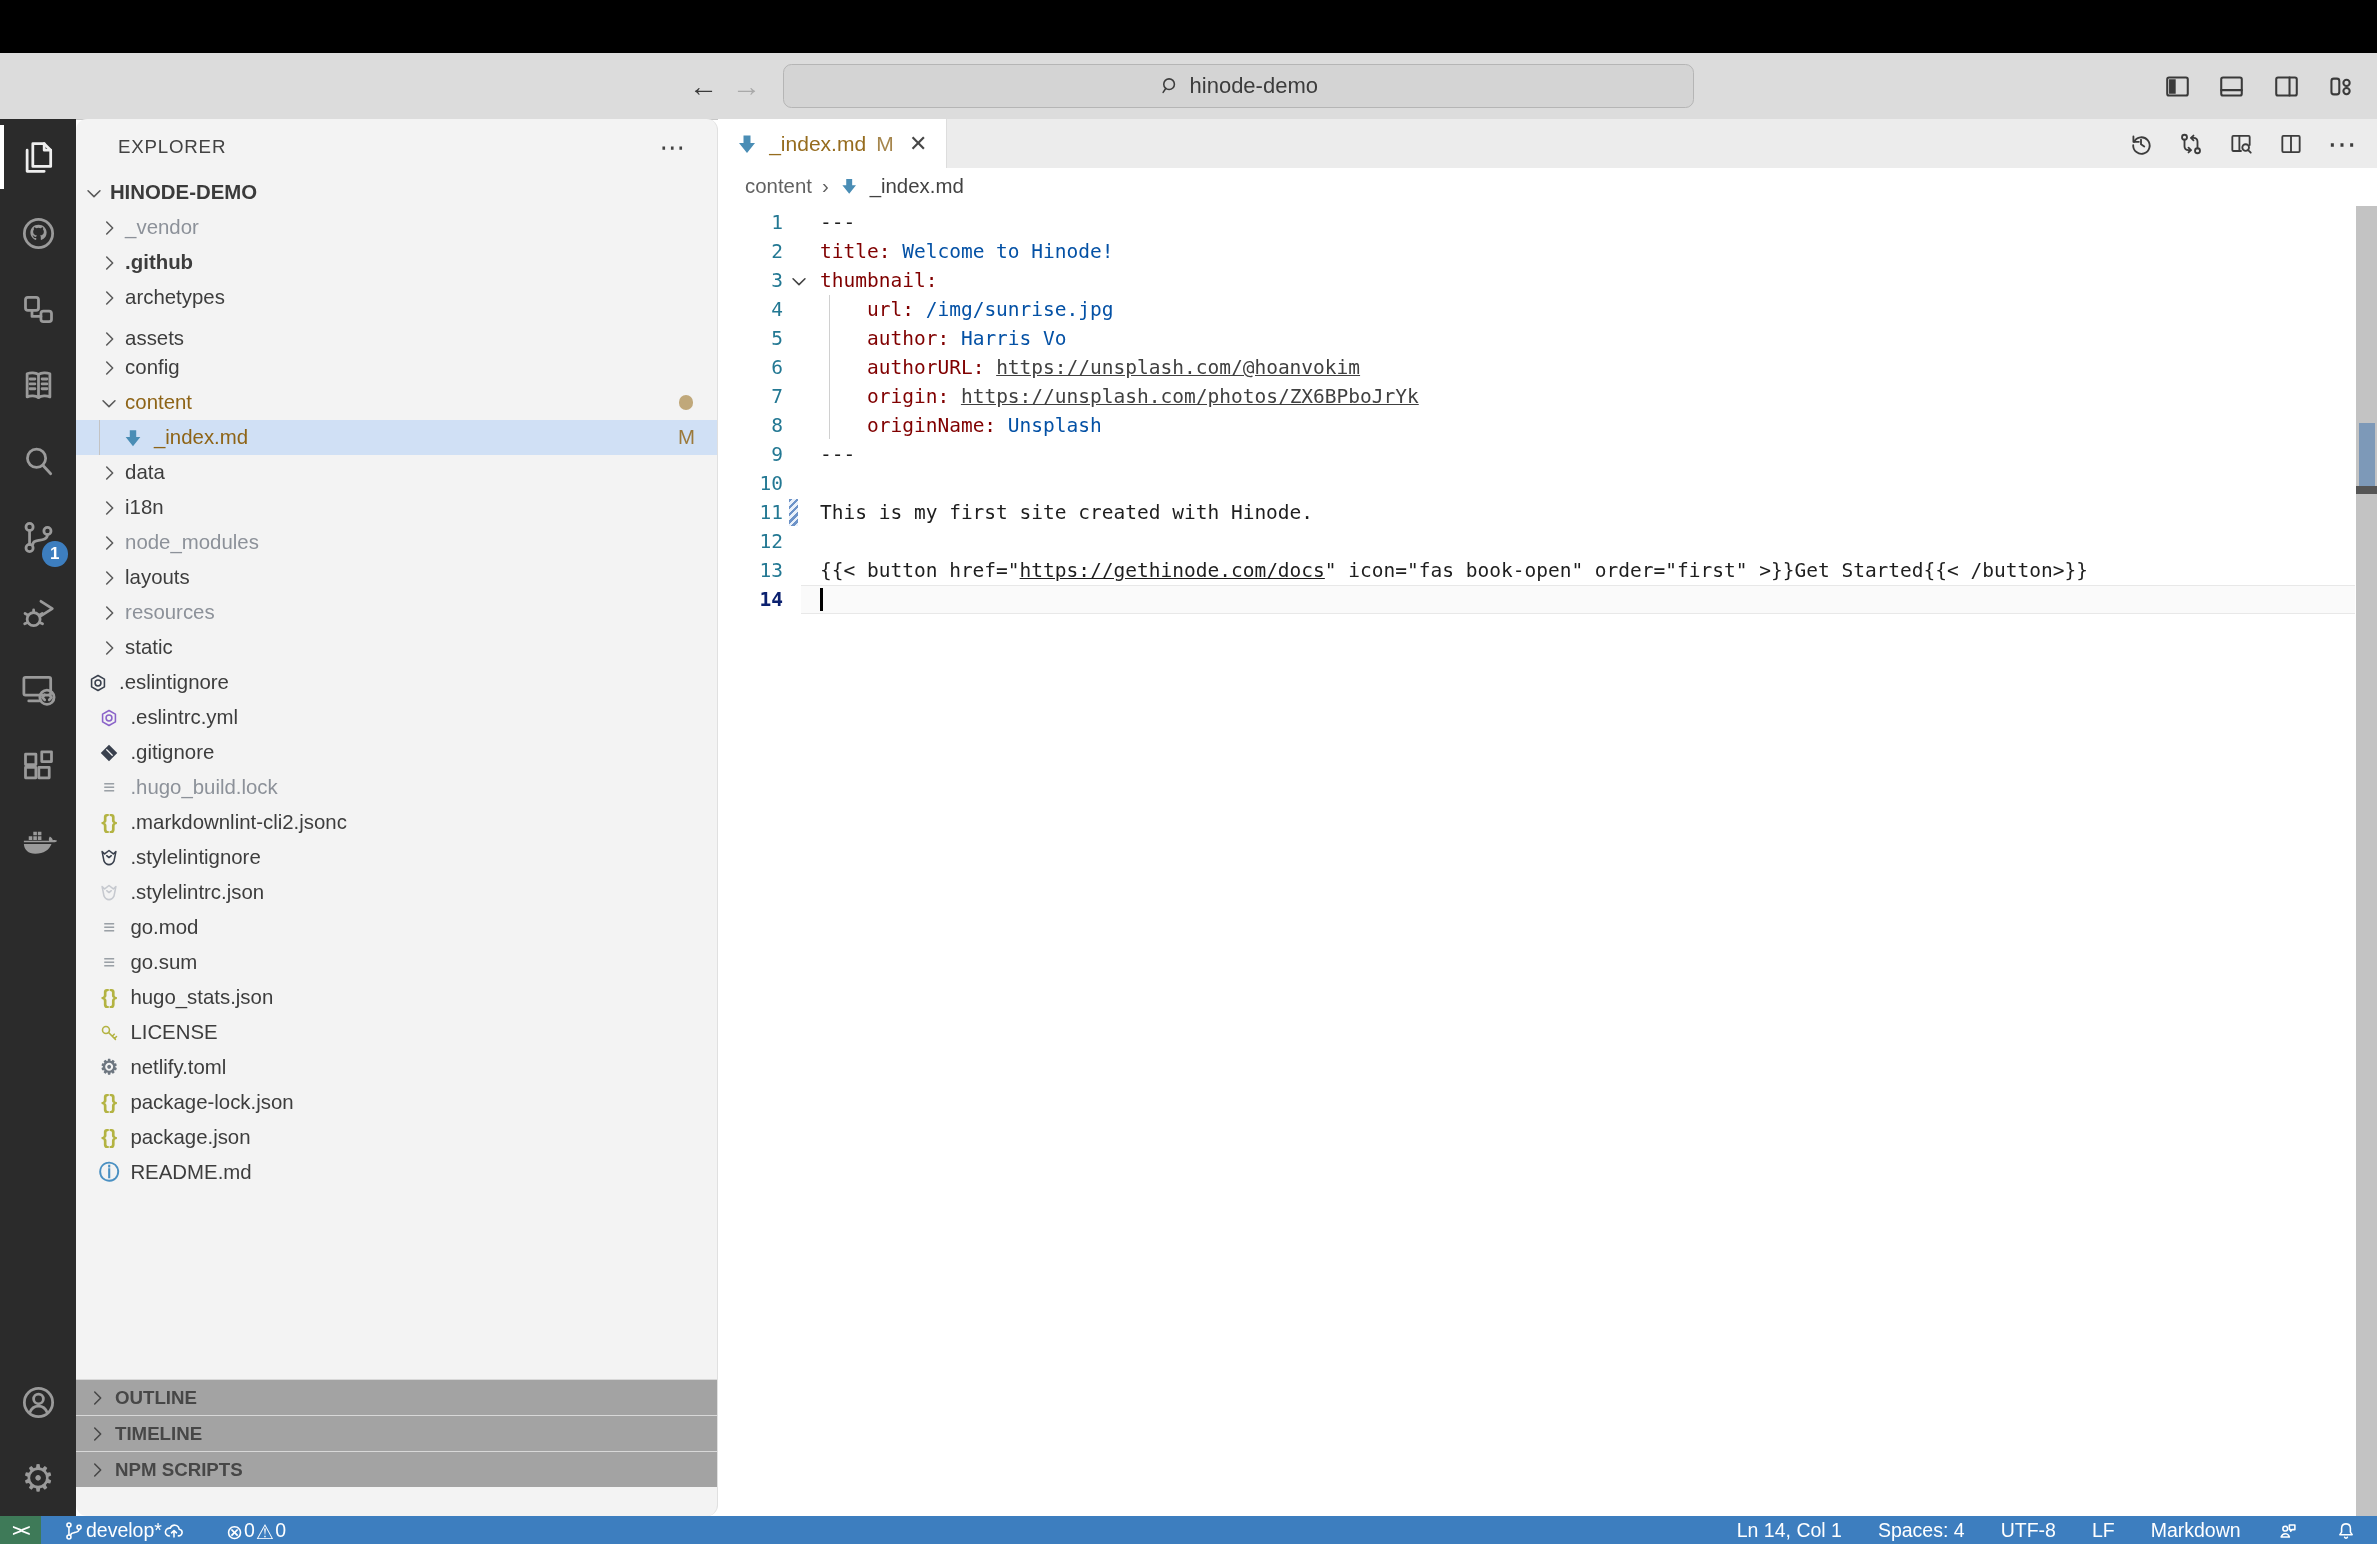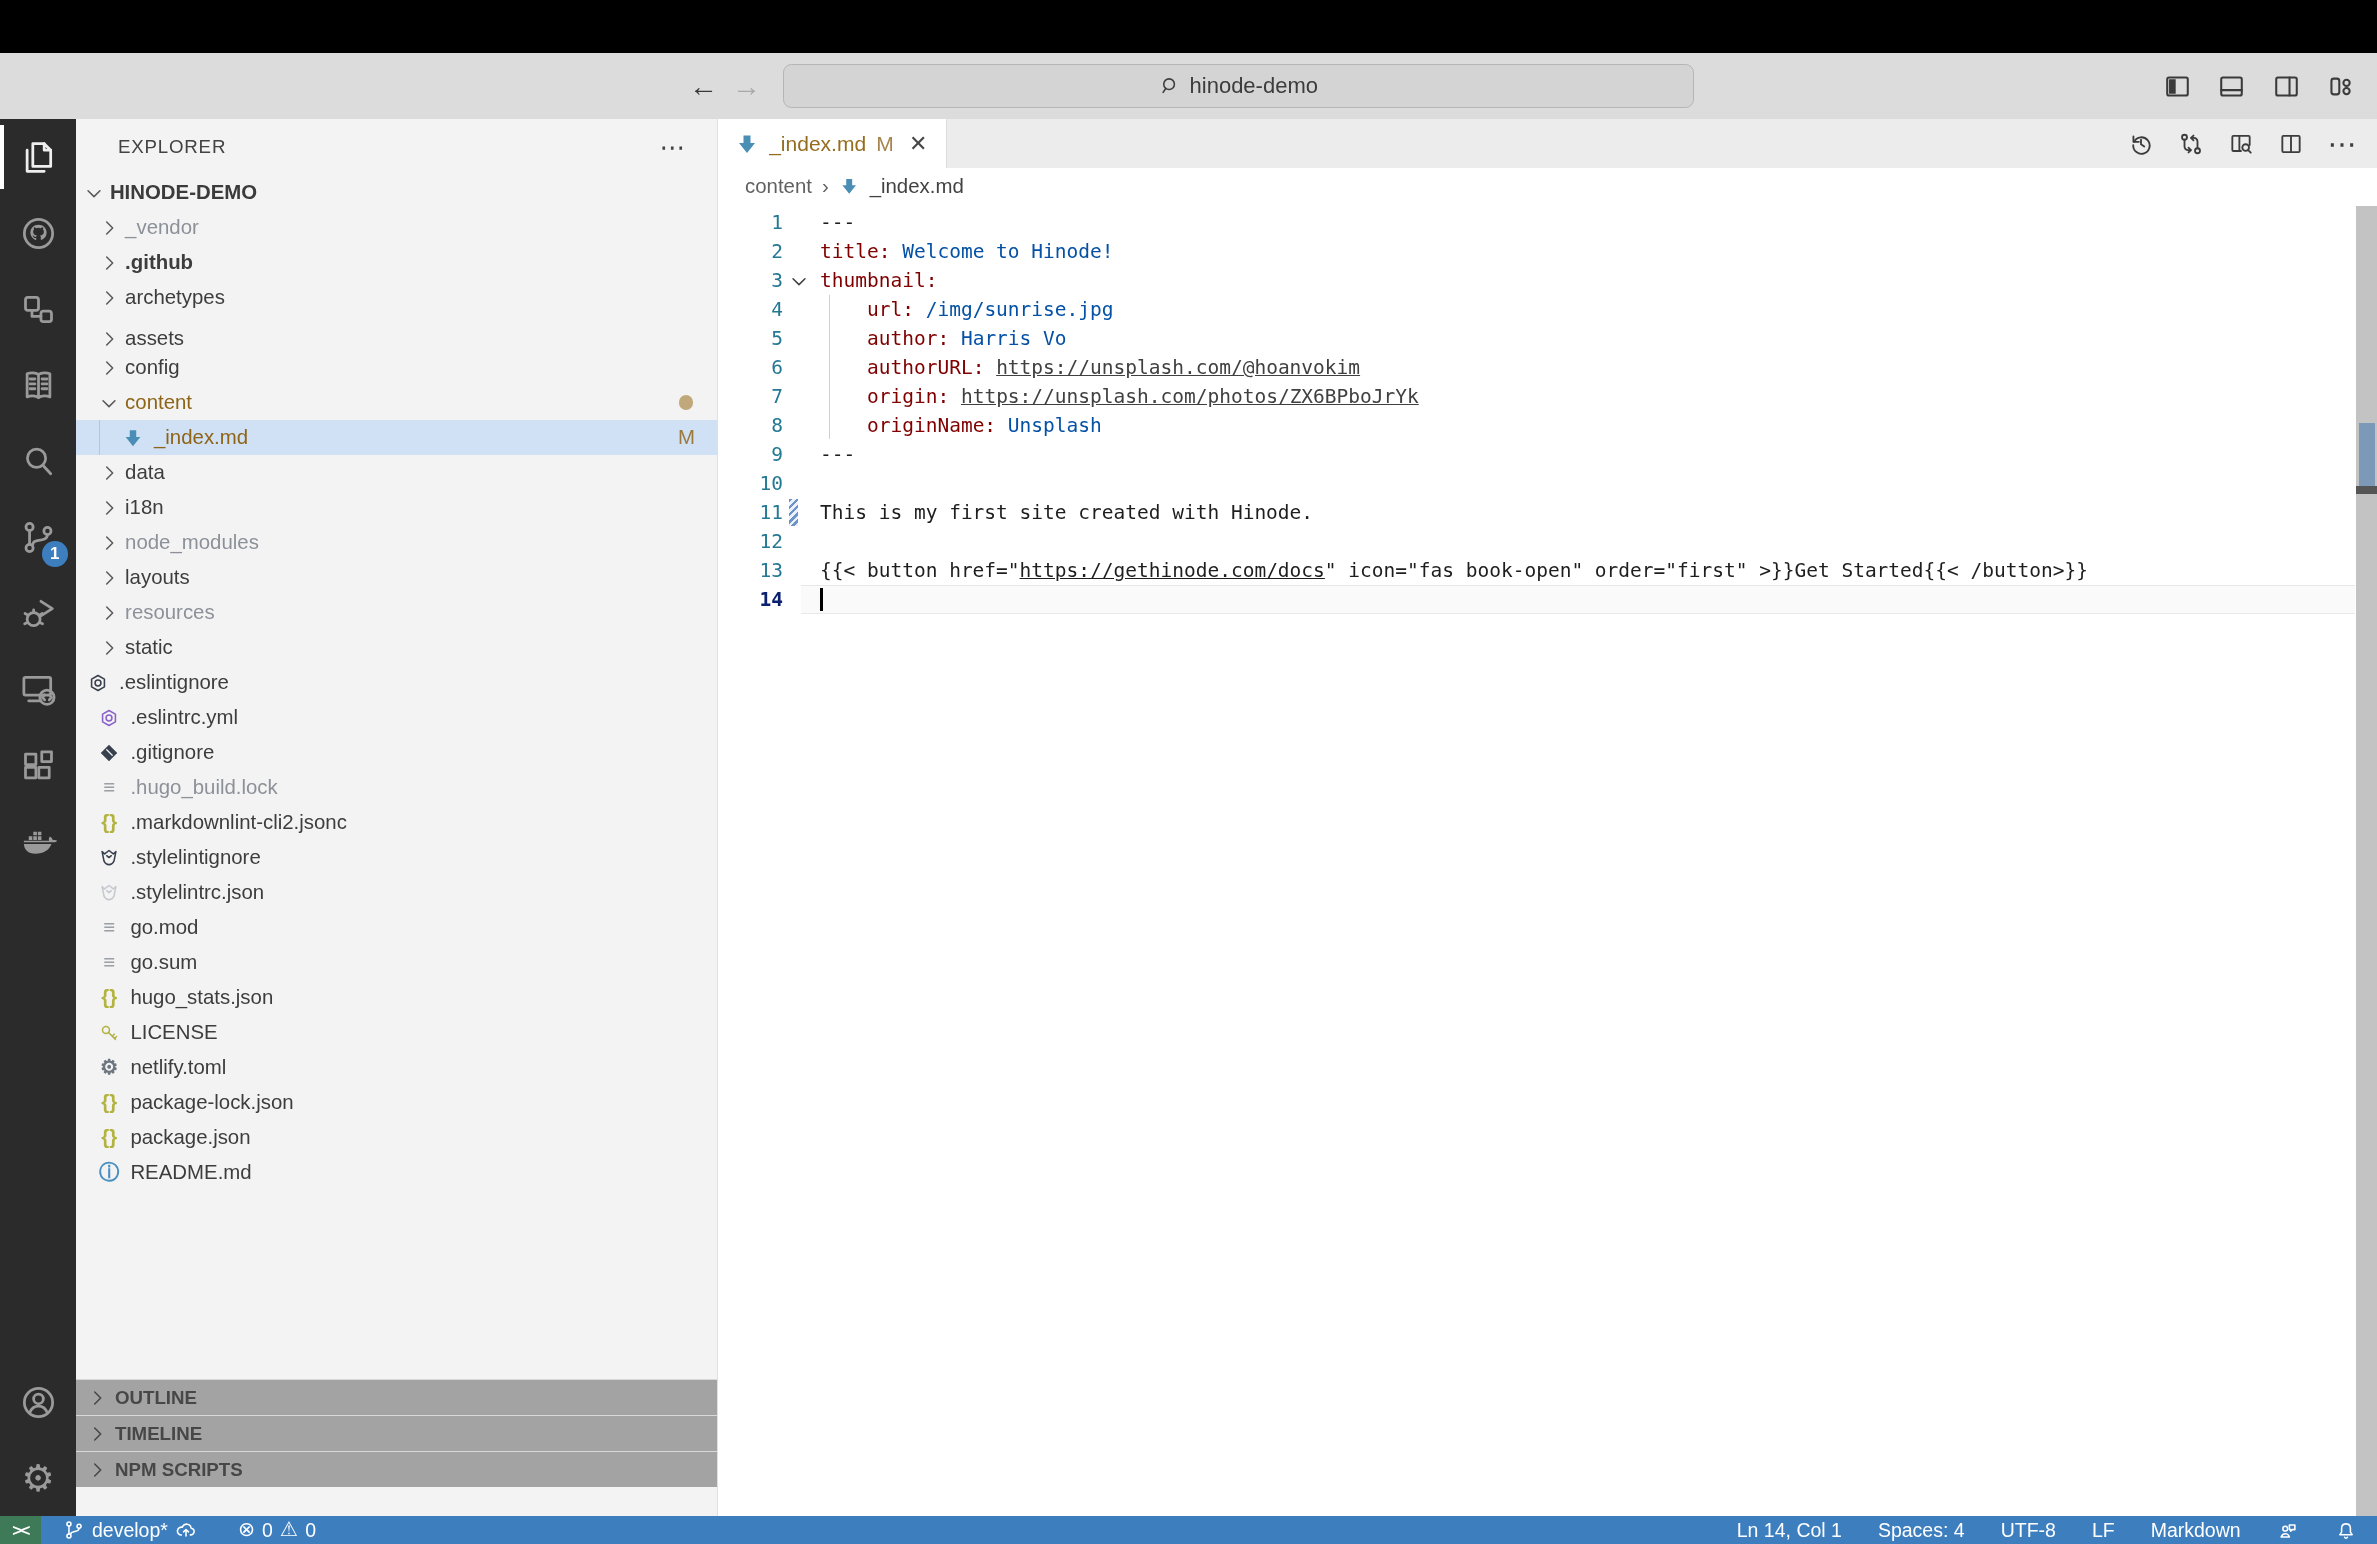--- a/index.html
+++ b/index.html
@@ -15,21 +15,21 @@
   #win-controls .ic{width:29px;height:29px;}
   
   #activitybar{left:0;top:119px;width:76px;height:1397px;background:#2b2b2b;}
   .ab-item{position:relative;width:76px;height:76px;display:flex;align-items:center;justify-content:center;color:#9a9a9a;}
   .ab-item .ic{width:39px;height:39px;}
   .ab-item.active{color:#efefef;}
   .ab-item.active::before{content:"";position:absolute;left:0;top:6px;bottom:6px;width:4.2px;background:#fff;}
   .ab-badge{position:absolute;right:8.5px;bottom:8.5px;min-width:25.5px;height:25.5px;border-radius:12.7px;background:#3d7ebf;color:#fff;font-size:17px;display:flex;align-items:center;justify-content:center;font-weight:bold;}
   #activity-bottom{position:absolute;left:0;bottom:0;width:76px;}
   
-  #sidebar{left:76px;top:119px;width:641px;height:1397px;background:#f3f3f3;border-right:0.8px solid #e0e0e0;overflow:hidden;}
+  #sidebar{left:76px;top:119px;width:641px;height:1397px;background:#f3f3f3;border-right:0.8px solid #e0e0e0;overflow:hidden;border-radius:11px;}
   #side-header{position:relative;height:56px;display:flex;align-items:center;}
   #side-header .title{margin-left:42px;font-size:18.7px;letter-spacing:0.8px;color:#424242;}
   #side-header .more{position:absolute;right:32px;font-size:25.5px;color:#424242;line-height:8.5px;}
   .trow{position:relative;display:flex;align-items:center;height:35px;color:#3d3d3d;font-size:20.4px;white-space:nowrap;}
   .trow.selected{background:#d0e0f5;}
   .trow.ignored{color:#8c9199;}
   .trow.modified{color:#8e6417;}
   .trow.root{font-weight:bold;color:#3b3b3b;}
   .trow .chev{width:22px;height:22px;flex:0 0 auto;color:#5a5a5a;margin-right:5.1px;}
   .trow .ficon{width:25.5px;height:25.5px;flex:0 0 auto;margin-right:8.5px;display:flex;align-items:center;justify-content:center;}
@@ -68,21 +68,21 @@
   .tok.u{color:#1e1e1e;text-decoration:underline;}
   .cl.current .band{position:absolute;left:83px;right:22px;top:0;height:27px;background:#fafafa;border-top:1.7px solid #e8e8e8;border-bottom:1.7px solid #e8e8e8;}
   .cursor{display:inline-block;width:2.5px;height:23px;background:#000;vertical-align:-4.2px;}
   #indent-guide{position:absolute;left:111px;top:87px;height:144px;border-left:1.3px solid #d0d0d0;}
   #scrollstrip{position:absolute;right:0;top:87px;width:21px;height:1310px;background:#c3c3c3;}
   #ss-blue{position:absolute;left:2.5px;top:217px;width:16px;height:64px;background:#7d99b8;}
   #ss-dark{position:absolute;left:0;top:280px;width:21px;height:7.6px;background:#555;}
   
   #statusbar{left:0;top:1516px;width:2377px;height:29px;background:#3d7ebf;color:#fff;display:flex;align-items:center;font-size:19.5px;}
   #sb-remote{width:41px;height:29px;background:#3e7a58;display:flex;align-items:center;justify-content:center;font-weight:bold;font-size:17px;letter-spacing:-1.7px;}
-  .sb-item{display:flex;align-items:flex-start;gap:7px;margin-left:22px;}
+  .sb-item{display:flex;align-items:flex-end;gap:1px;margin-left:22px;}
   .sb-item .ic{width:22px;height:22px;}
   #sb-right{margin-left:auto;display:flex;align-items:center;gap:36px;margin-right:20.4px;}
   #sb-right .ic{width:22px;height:22px;}
   .glyphicon{font-size:20.4px;line-height:1;}
   .ic{display:inline-block;}
   svg.ic{fill:none;stroke:currentColor;stroke-width:1.7;stroke-linecap:round;stroke-linejoin:round;}
 </style>
 </head>
 <body>
 

